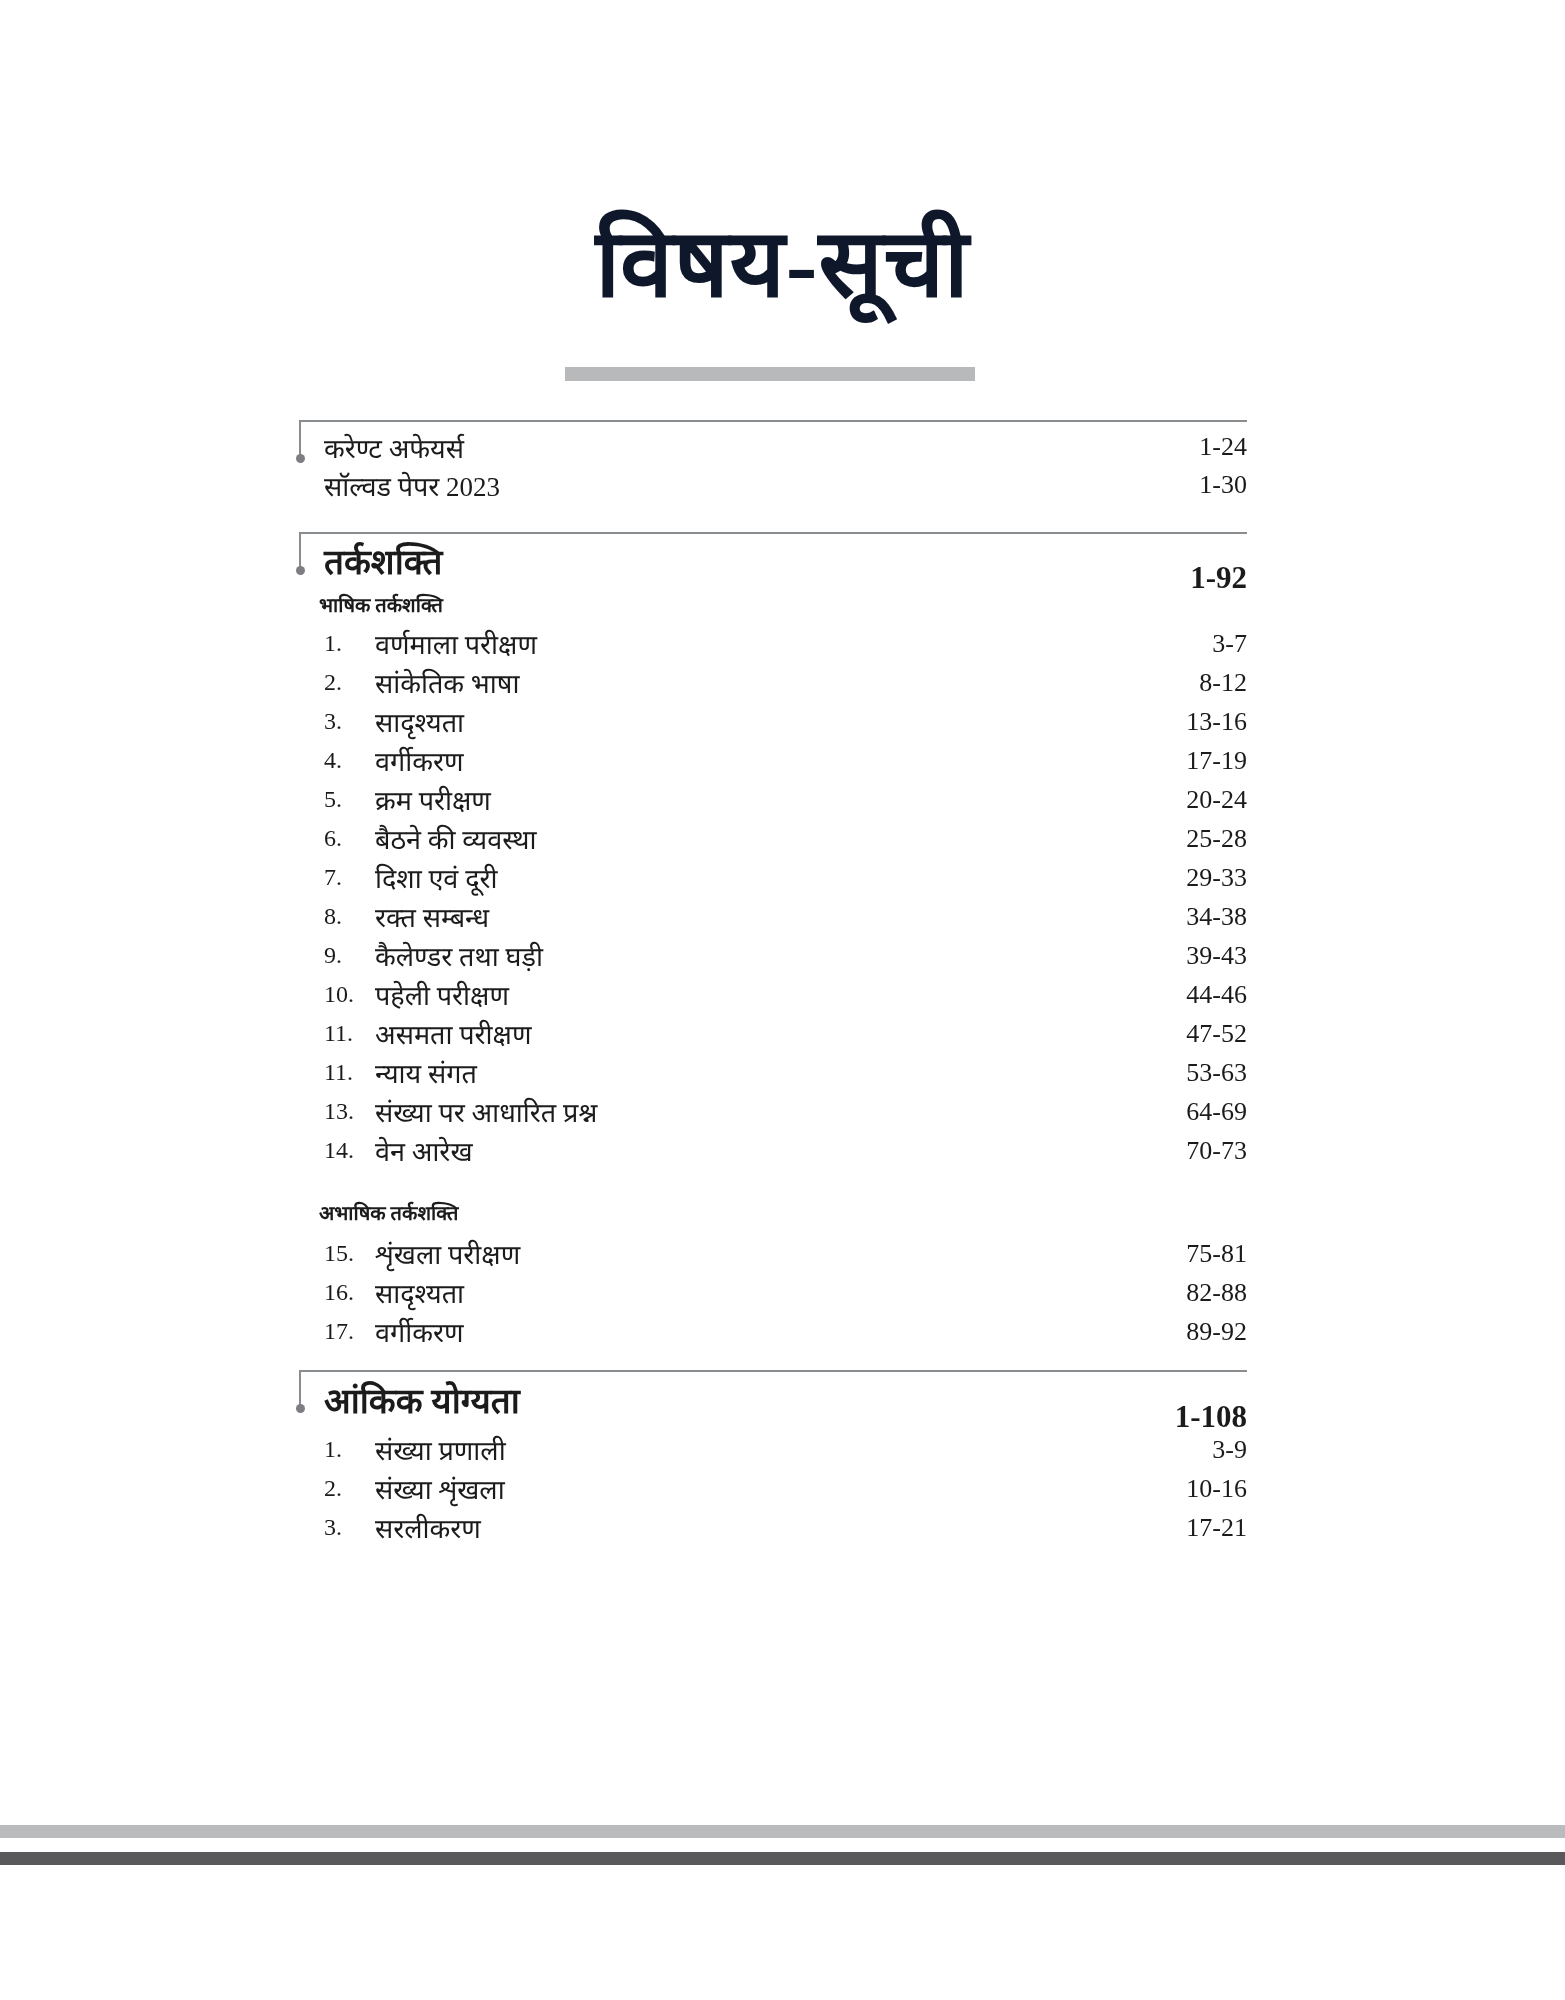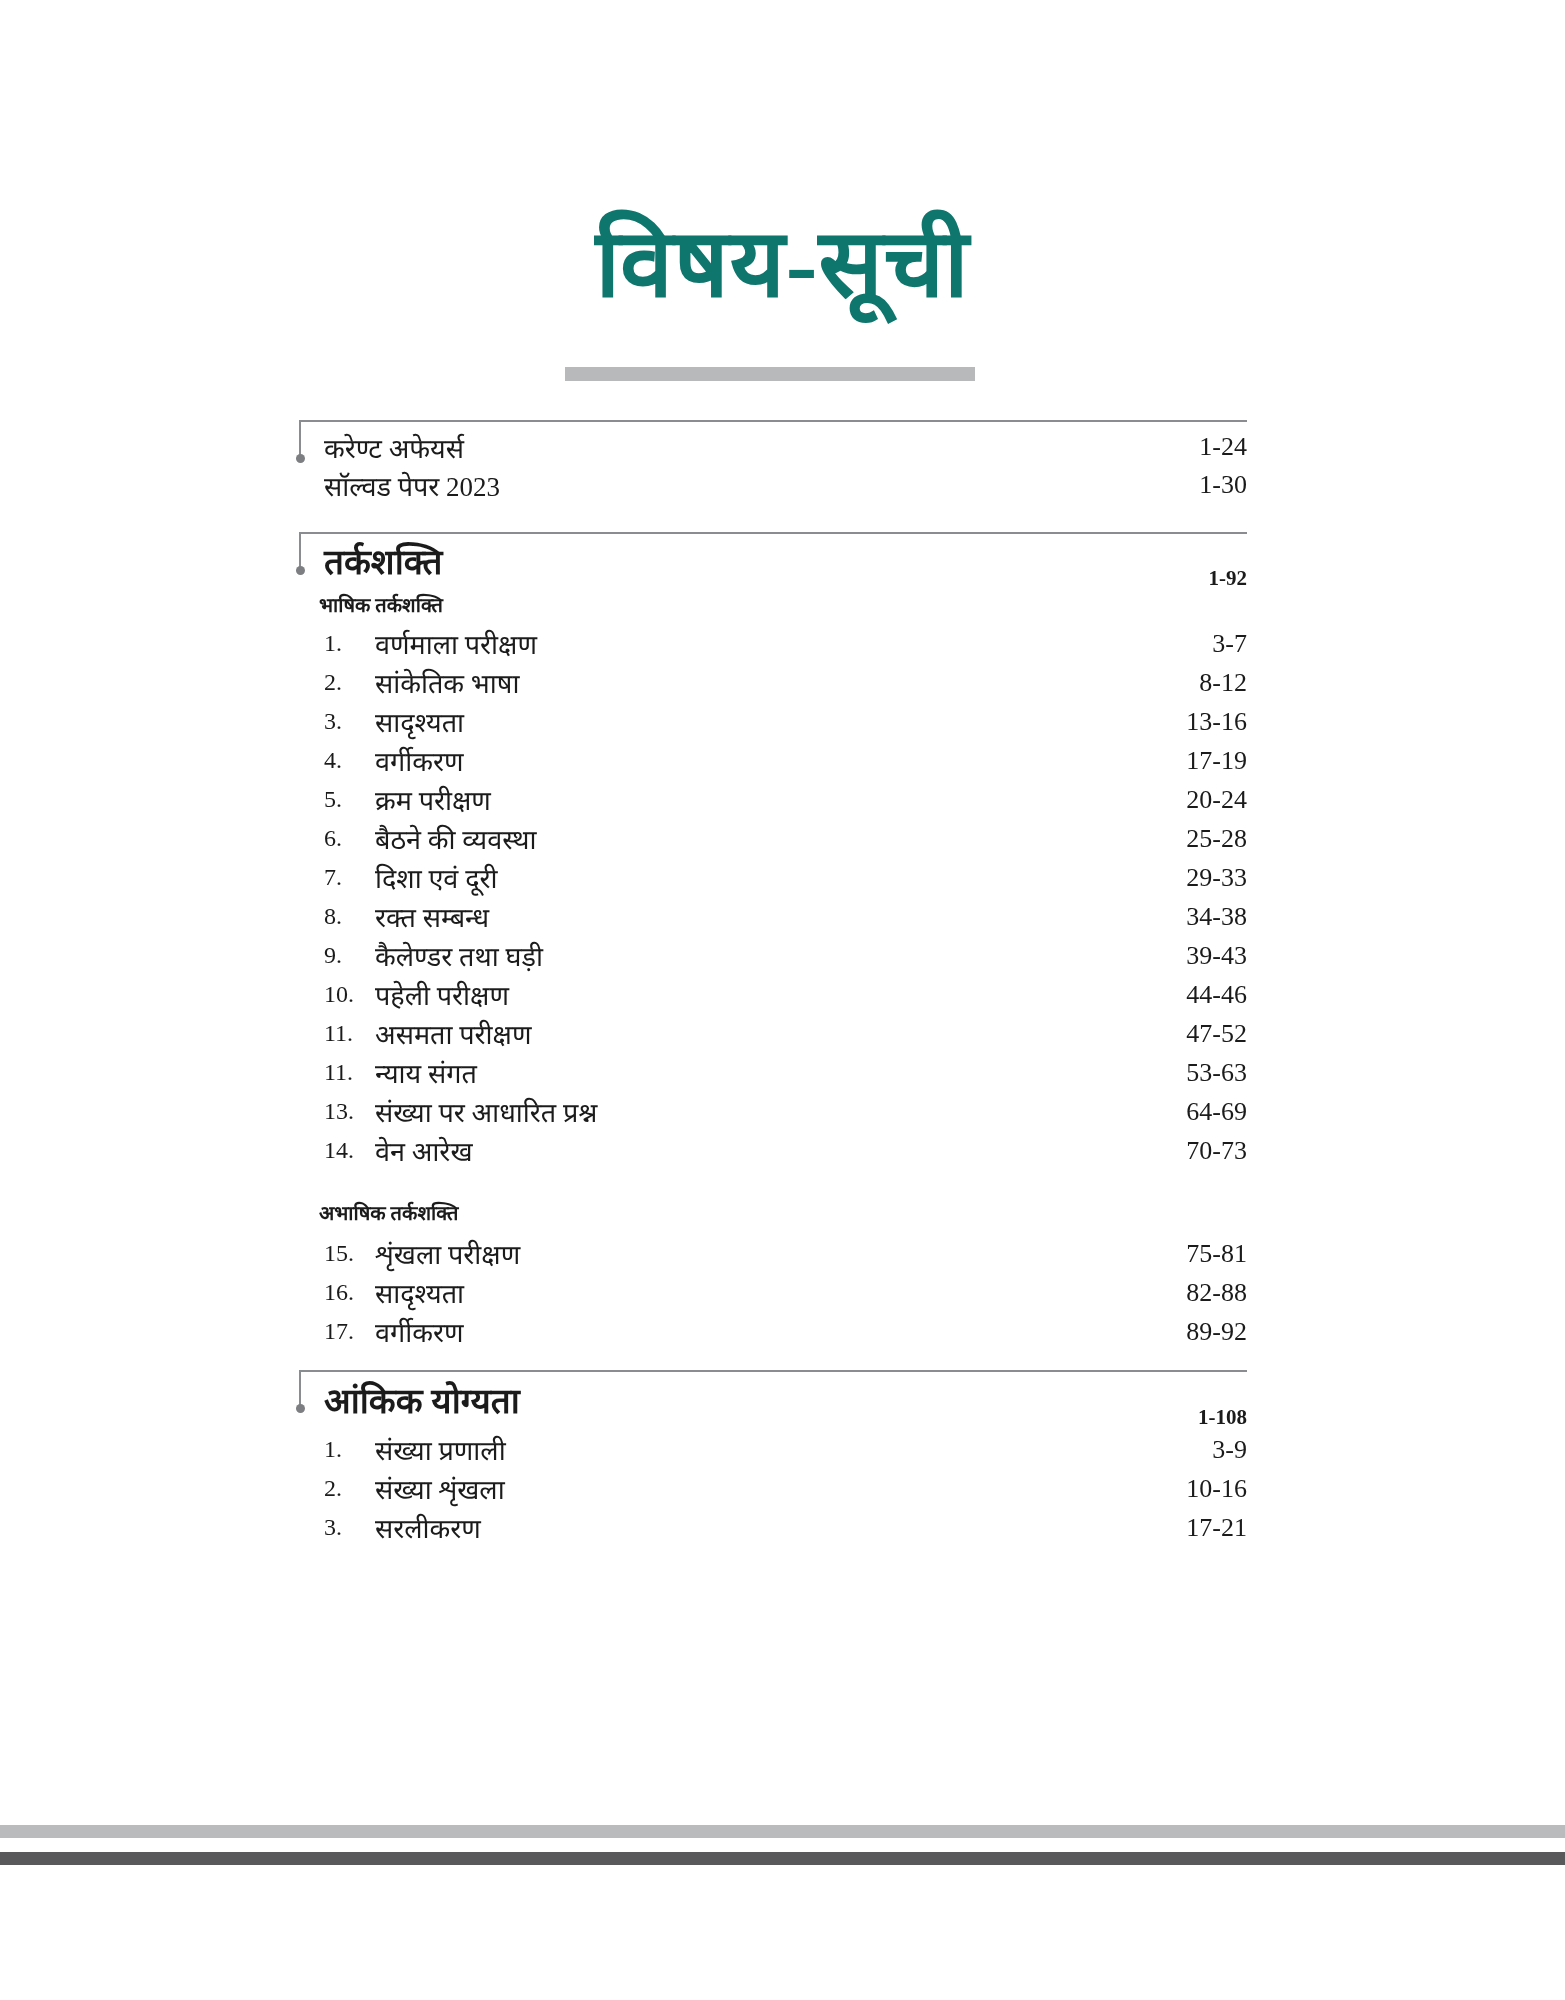--- a/index.html
+++ b/index.html
@@ -9,21 +9,21 @@
     width:1565px; height:2000px;
     font-family:"Liberation Serif","DejaVu Serif",serif;
     color:#1b1b1b;
     overflow:hidden;
   }
   .page-title {
     position:absolute; top:198px; left:0; width:100%;
     text-align:center;
     font-size:95px; font-weight:bold; line-height:1.4;
     letter-spacing:1px;
-    color:#0f766e;
+    color:#0f172a;
   }
   .title-underline {
     position:absolute; top:367px; left:565px;
     width:410px; height:14px;
     background:#b7b9bb;
   }
   .toc {
     position:absolute; top:420px; left:299px; width:948px;
   }
   .section {
@@ -44,21 +44,21 @@
   }
   .row { display:flex; align-items:center; padding-left:25px; }
   .pages { margin-left:auto; font-size:26px; }
   .front-rows { padding-top:6px; }
   .plain-row { height:38px; font-size:27px; }
   .chapter1 { margin-top:28px; }
   .chapter2 { margin-top:19px; }
   .chapter-header { height:52px; font-weight:bold; }
   .chapter2 .chapter-header { height:54px;text-align:right; }
   .chapter-header .label { font-size:35px; }
-  .chapter-header .pages { font-size:21px; font-weight:bold;margin-top:36px; }
+  .chapter-header .pages { font-size:31px; font-weight:bold;margin-top:36px; }
   .subheader {
     height:36px; display:flex; align-items:center;
     padding-left:20px;
     font-size:20px; font-weight:bold;
   }
   .subheader.second { margin-top:24px; }
   .items { padding-top:2px; }
   .items.tail { padding-top:4px; }
   .item { height:39px; font-size:27px; }
   .item .num {

